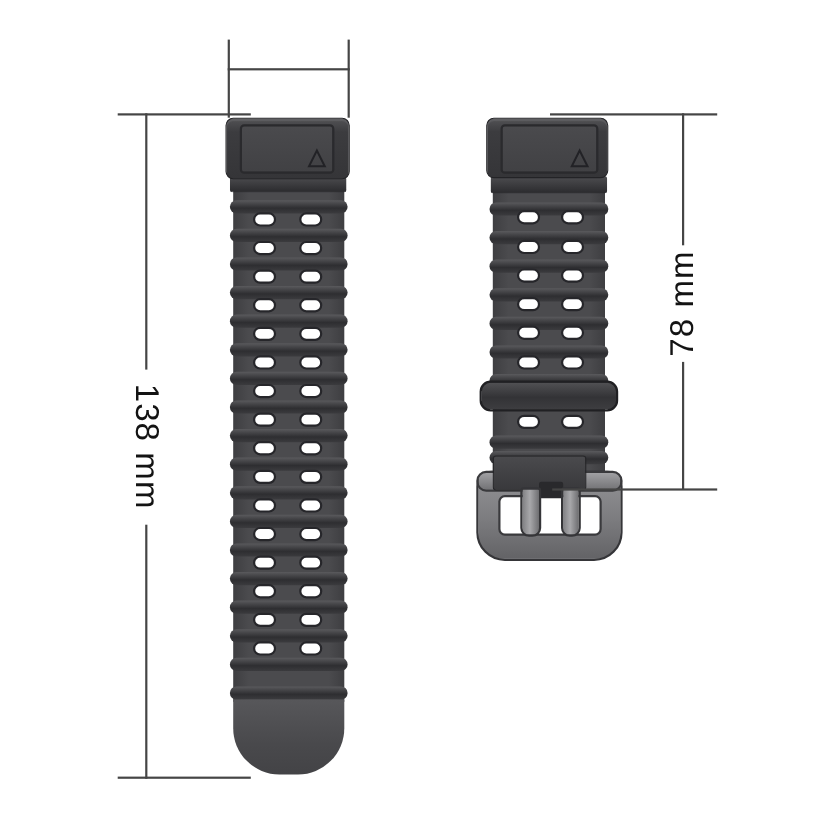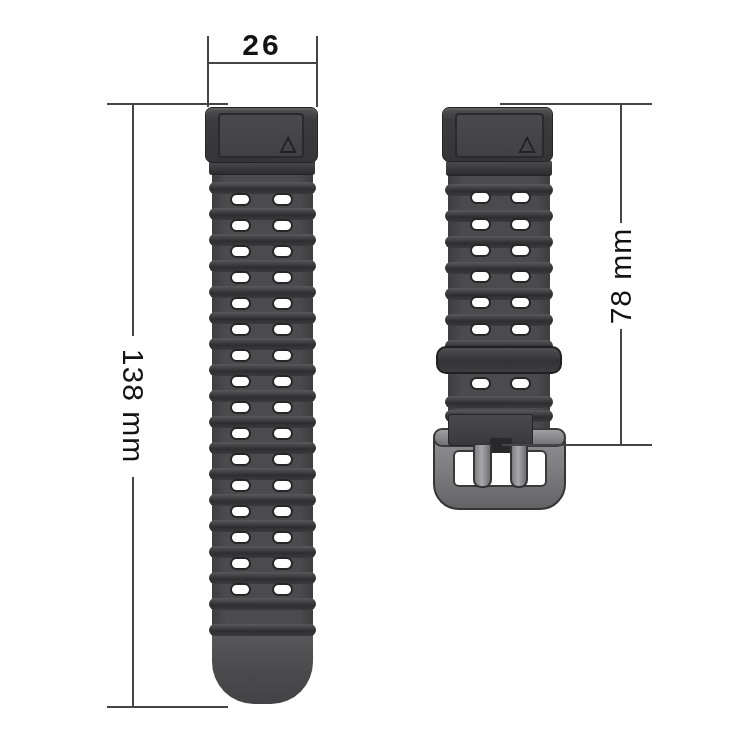--- a/index.html
+++ b/index.html
@@ -196,21 +196,20 @@
     <div class="abs fold-notch" style="left:490px;top:438px;width:22px;height:15px;"></div>
     <div class="abs prong" style="left:473px;top:443px;width:19px;height:45px;"></div>
     <div class="abs prong" style="left:510px;top:443px;width:18px;height:45px;"></div>
   </div>
 
   <div class="layer dimlayer">
 
     <div class="abs vline" style="left:207px;top:36px;height:71px;"></div>
     <div class="abs vline" style="left:316px;top:36px;height:71px;"></div>
     <div class="abs hline" style="left:207px;top:62px;width:111px;"></div>
-    <div class="abs dim-label top" style="left:207px;top:28px;width:110px;">26</div>
 
     <div class="abs hline" style="left:107px;top:103px;width:121px;"></div>
     <div class="abs hline" style="left:107px;top:706px;width:121px;"></div>
     <div class="abs vline" style="left:132px;top:103px;height:233px;"></div>
     <div class="abs vline" style="left:132px;top:477px;height:231px;"></div>
     <div class="abs dim-label side" style="left:33px;top:386px;width:200px;height:40px;transform:rotate(90deg);">138 mm</div>
 
     <div class="abs hline" style="left:500px;top:103px;width:152px;"></div>
     <div class="abs hline" style="left:502px;top:444px;width:150px;"></div>
     <div class="abs vline" style="left:620px;top:103px;height:120px;"></div>

